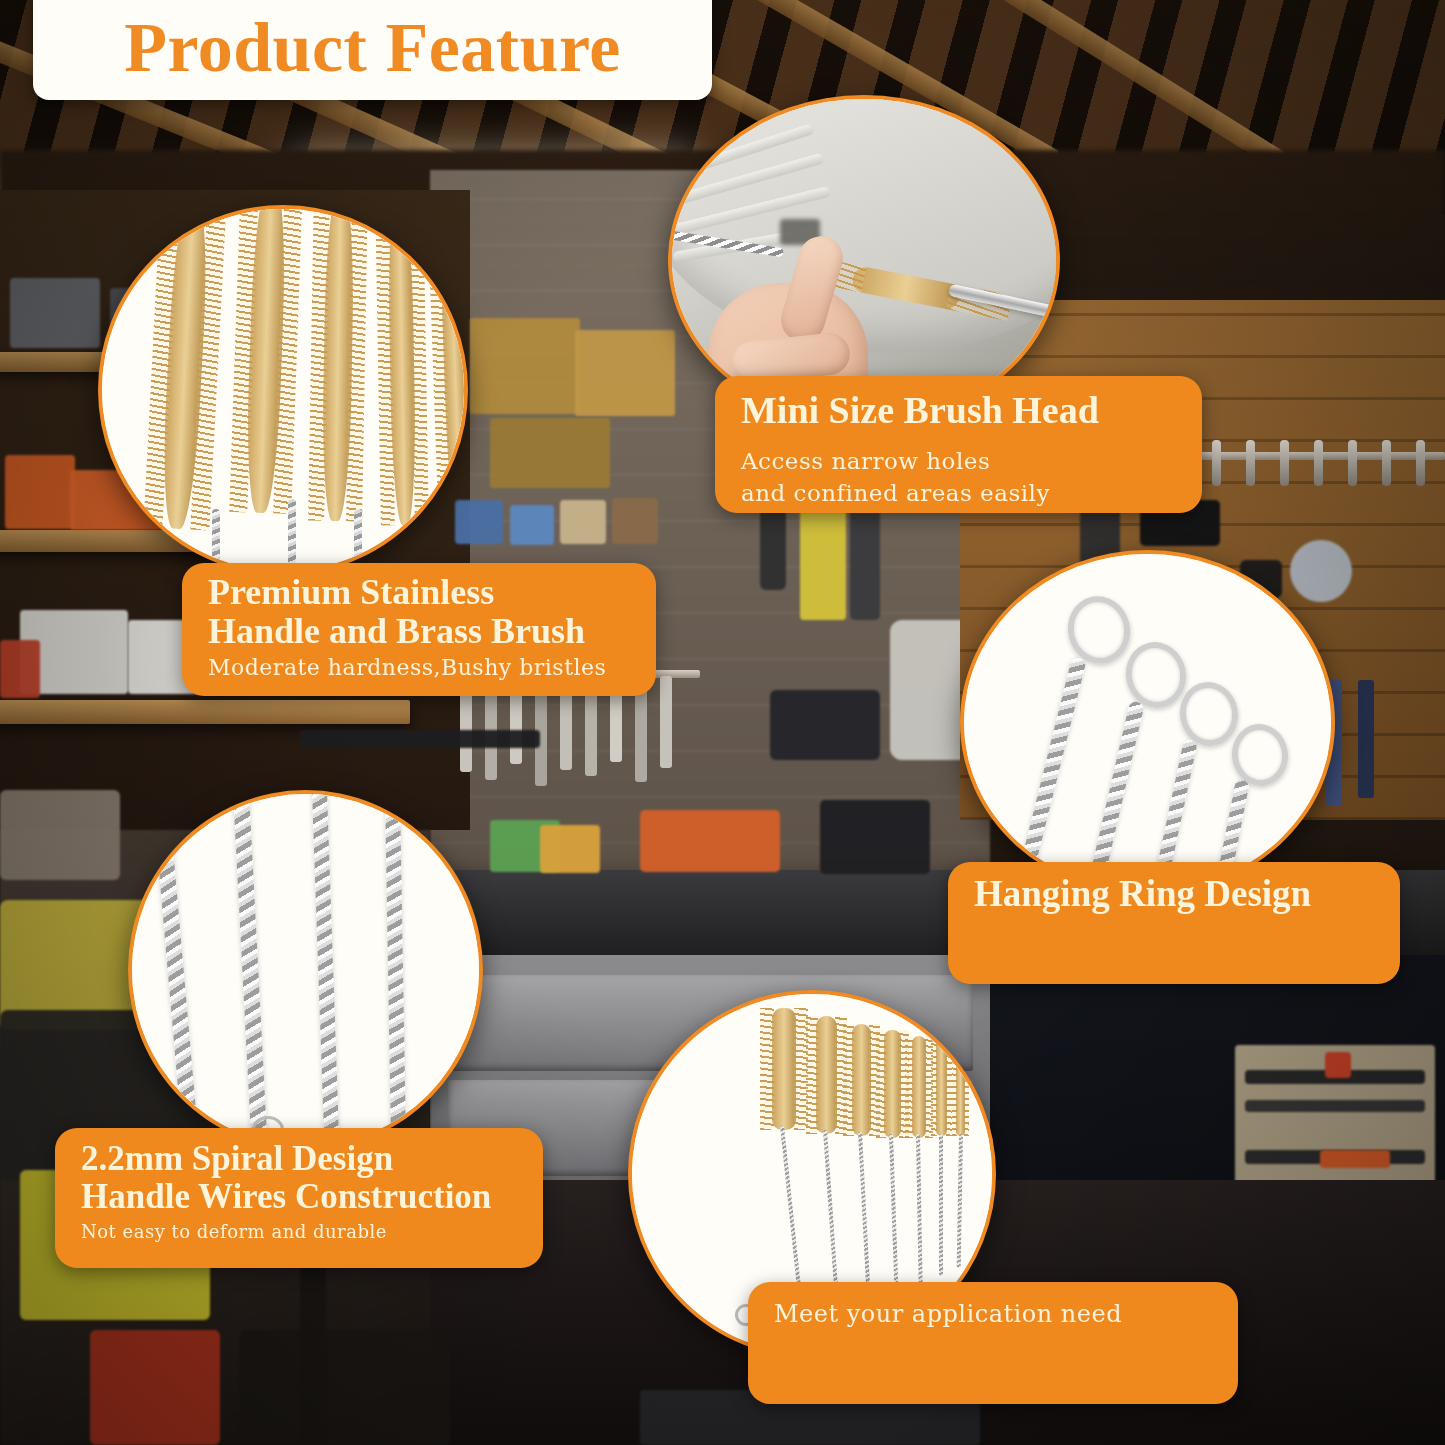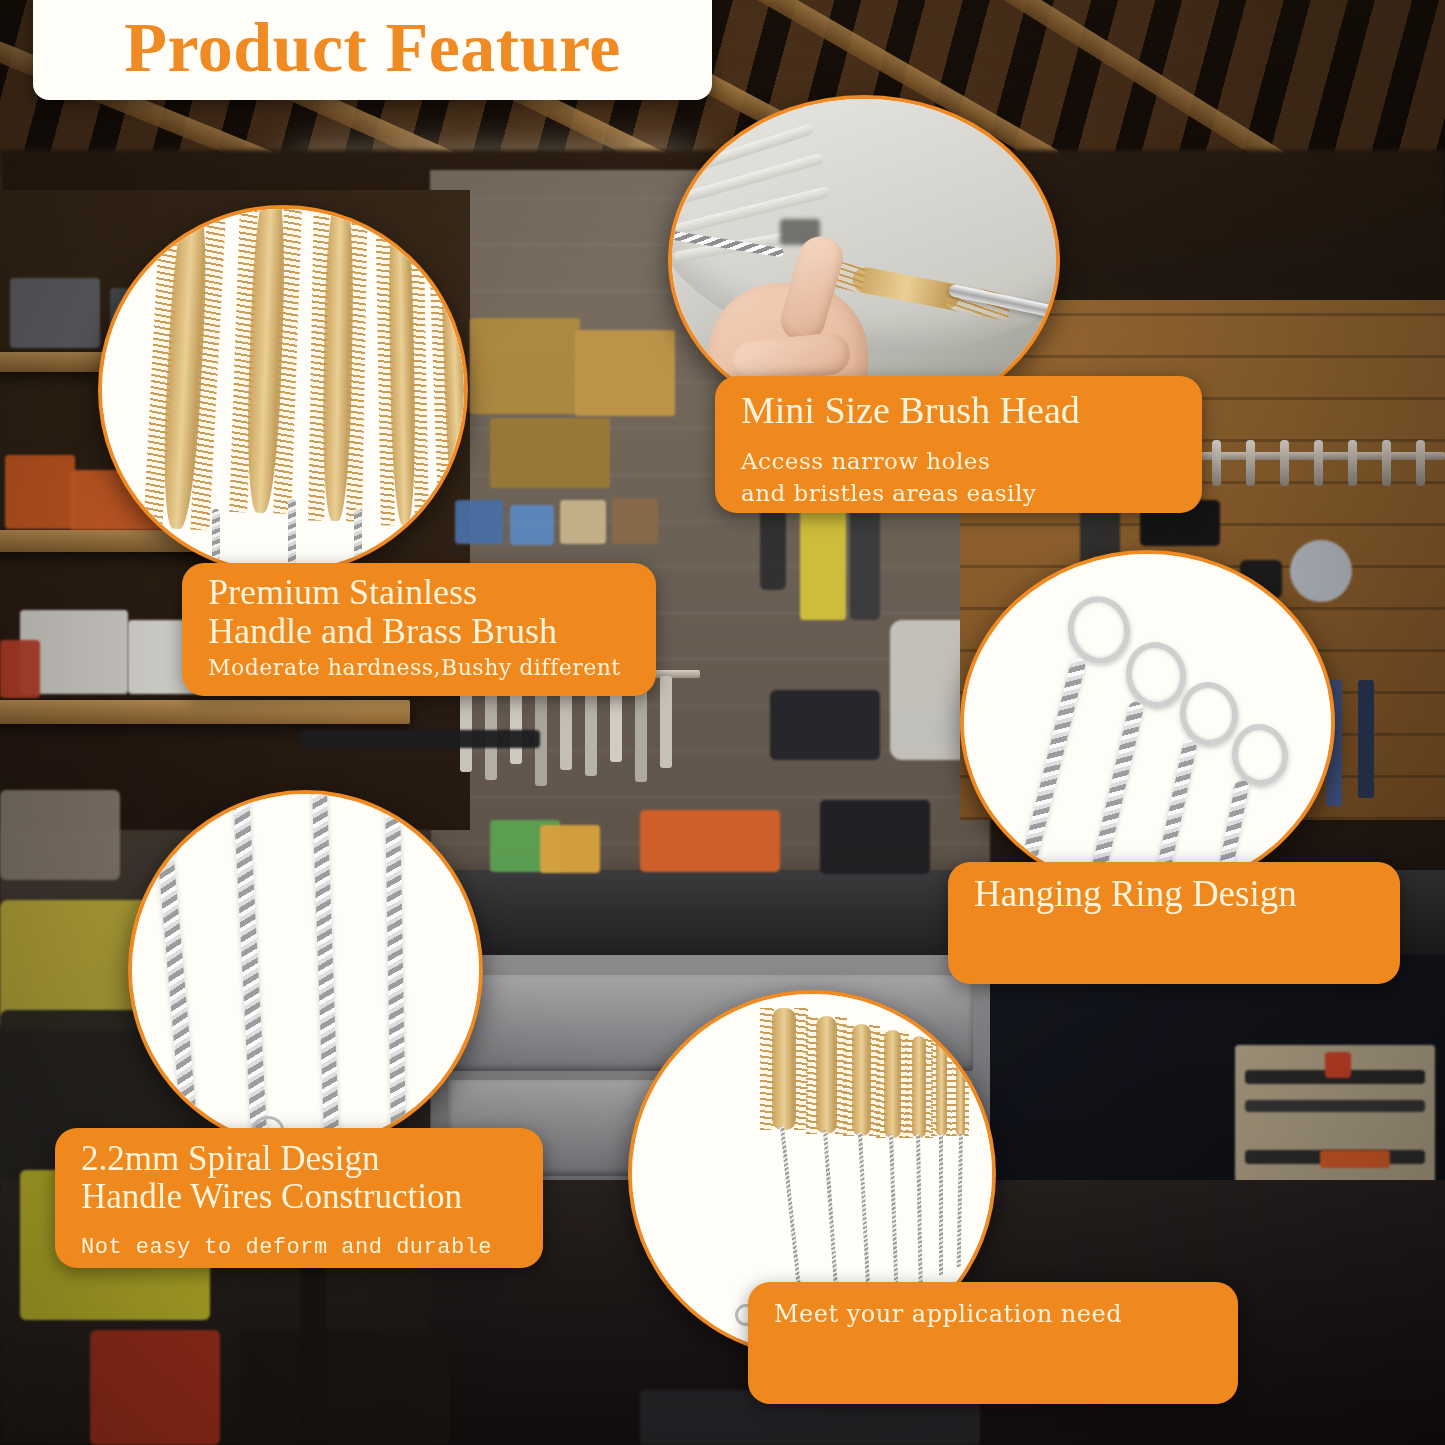--- a/index.html
+++ b/index.html
@@ -224,21 +224,21 @@
 
   
   .callout {
     position:absolute; background:#F0891D;
     border-radius:22px;
     box-shadow:0 5px 18px rgba(0,0,0,.4);
     padding:14px 26px 16px 26px;
     z-index:15;
   }
   .c-title {
-    color:#FDF4DC; font-weight:normal; line-height:1.08;
+    color:#FDF4DC; font-weight:bold; line-height:1.08;
     font-family:"Liberation Serif", serif;
   }
   .c-sub {
     color:#FCF3DD; line-height:1.3; margin-top:16px;
     font-family:"DejaVu Serif", serif; letter-spacing:.5px;
   }
 </style>
 </head>
 <body>
 
@@ -439,34 +439,34 @@
   <div class="brass-brush" style="left:304px; top:46px;  width:11px; height:96px;  border-radius:6px;"></div>
   <div class="thin-wire" style="left:307px; top:140px; height:142px; transform:rotate(0deg); transform-origin:top center;"></div>
 
   <div class="brass-brush" style="left:324px; top:50px;  width:9px;  height:92px;  border-radius:5px;"></div>
   <div class="thin-wire" style="left:327px; top:140px; height:134px; transform:rotate(1deg); transform-origin:top center;"></div>
 </div>
 
 <div class="callout" style="left:715px; top:376px; width:487px; height:137px;">
   <div class="c-title" style="font-size:38px;">Mini Size Brush Head</div>
   <div class="c-sub" style="font-size:23px;">Access narrow holes</div>
-  <div class="c-sub" style="font-size:23px; margin-top:2px;">and bristles areas easily</div>
+  <div class="c-sub" style="font-size:23px; margin-top:2px;">and confined areas easily</div>
 </div>
 
 <div class="callout" style="left:182px; top:563px; width:474px; height:133px; padding-top:10px;">
   <div class="c-title" style="font-size:36px;">Premium Stainless</div>
   <div class="c-title" style="font-size:36px;">Handle and Brass Brush</div>
-  <div class="c-sub" style="font-size:22px; margin-top:3px;">Moderate hardness,Bushy different</div>
+  <div class="c-sub" style="font-size:22px; margin-top:3px;">Moderate hardness,Bushy bristles</div>
 </div>
 
 <div class="callout" style="left:948px; top:862px; width:452px; height:122px; padding-top:12px;">
   <div class="c-title" style="font-size:37px;">Hanging Ring Design</div>
 </div>
 
 <div class="callout" style="left:55px; top:1128px; width:488px; height:140px; padding-top:12px;">
   <div class="c-title" style="font-size:35px;">2.2mm Spiral Design</div>
   <div class="c-title" style="font-size:35px;">Handle Wires Construction</div>
-  <div class="c-sub" style="font-size:22px; margin-top:18px;font-family:Liberation Mono, monospace;">Not easy to deform and durable</div>
+  <div class="c-sub" style="font-size:18px; margin-top:4px;">Not easy to deform and durable</div>
 </div>
 
 <div class="callout" style="left:748px; top:1282px; width:490px; height:122px; padding-top:12px;">
   <div class="c-sub" style="font-size:24px; margin-top:5px;">Meet your application need</div>
 </div>
 
 </body></html>

